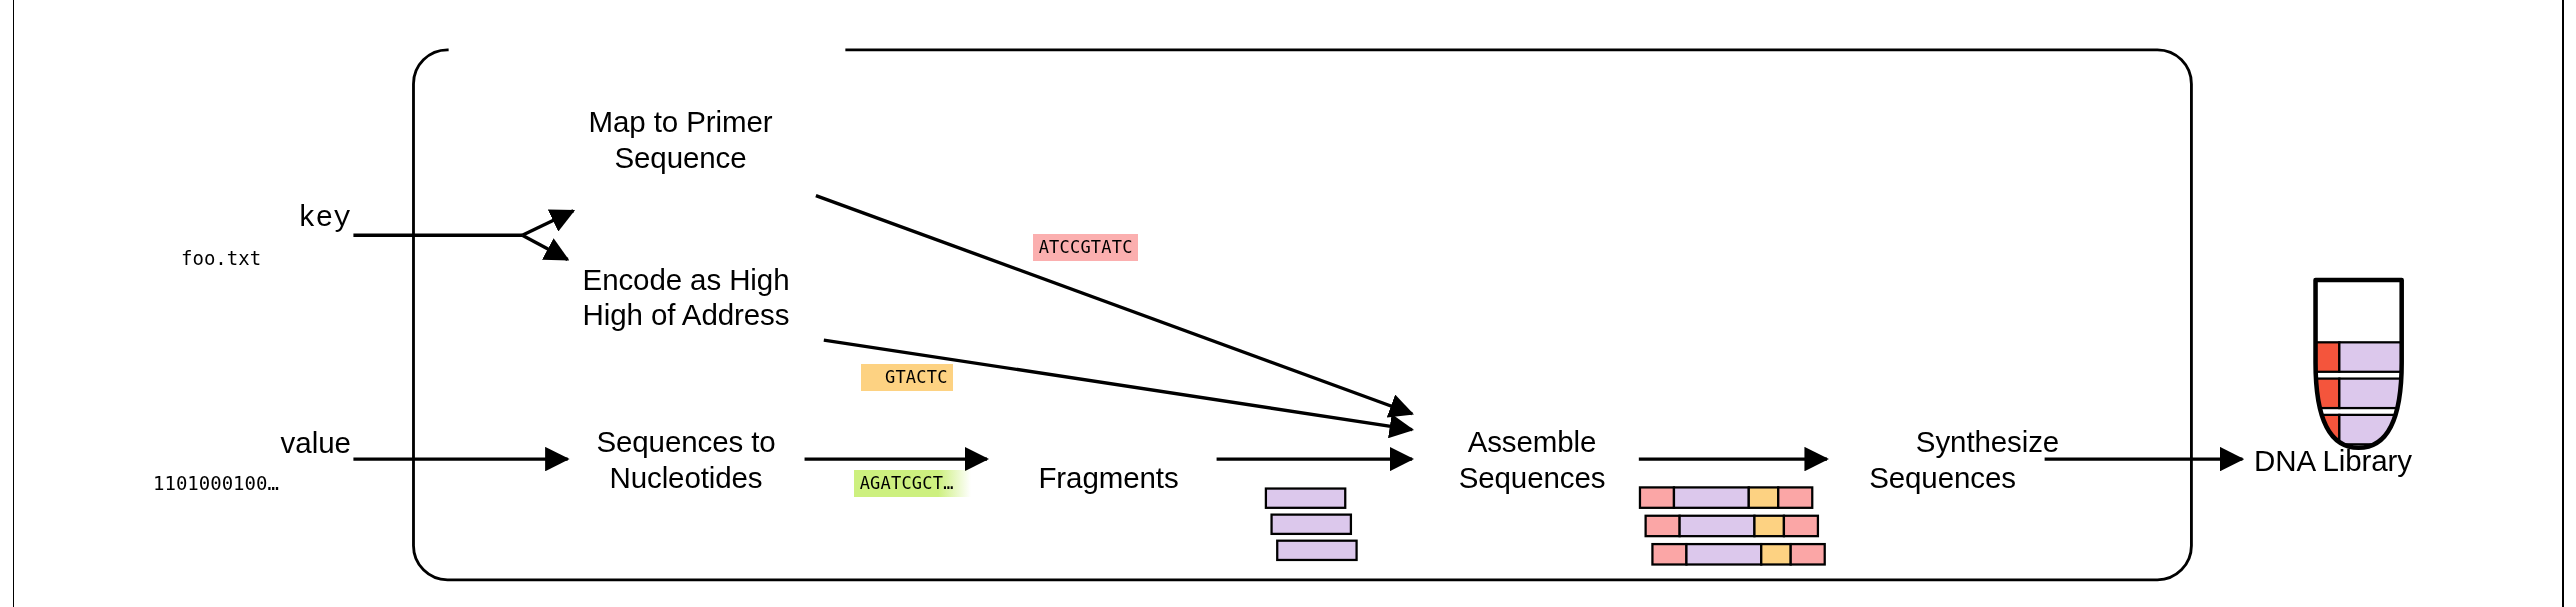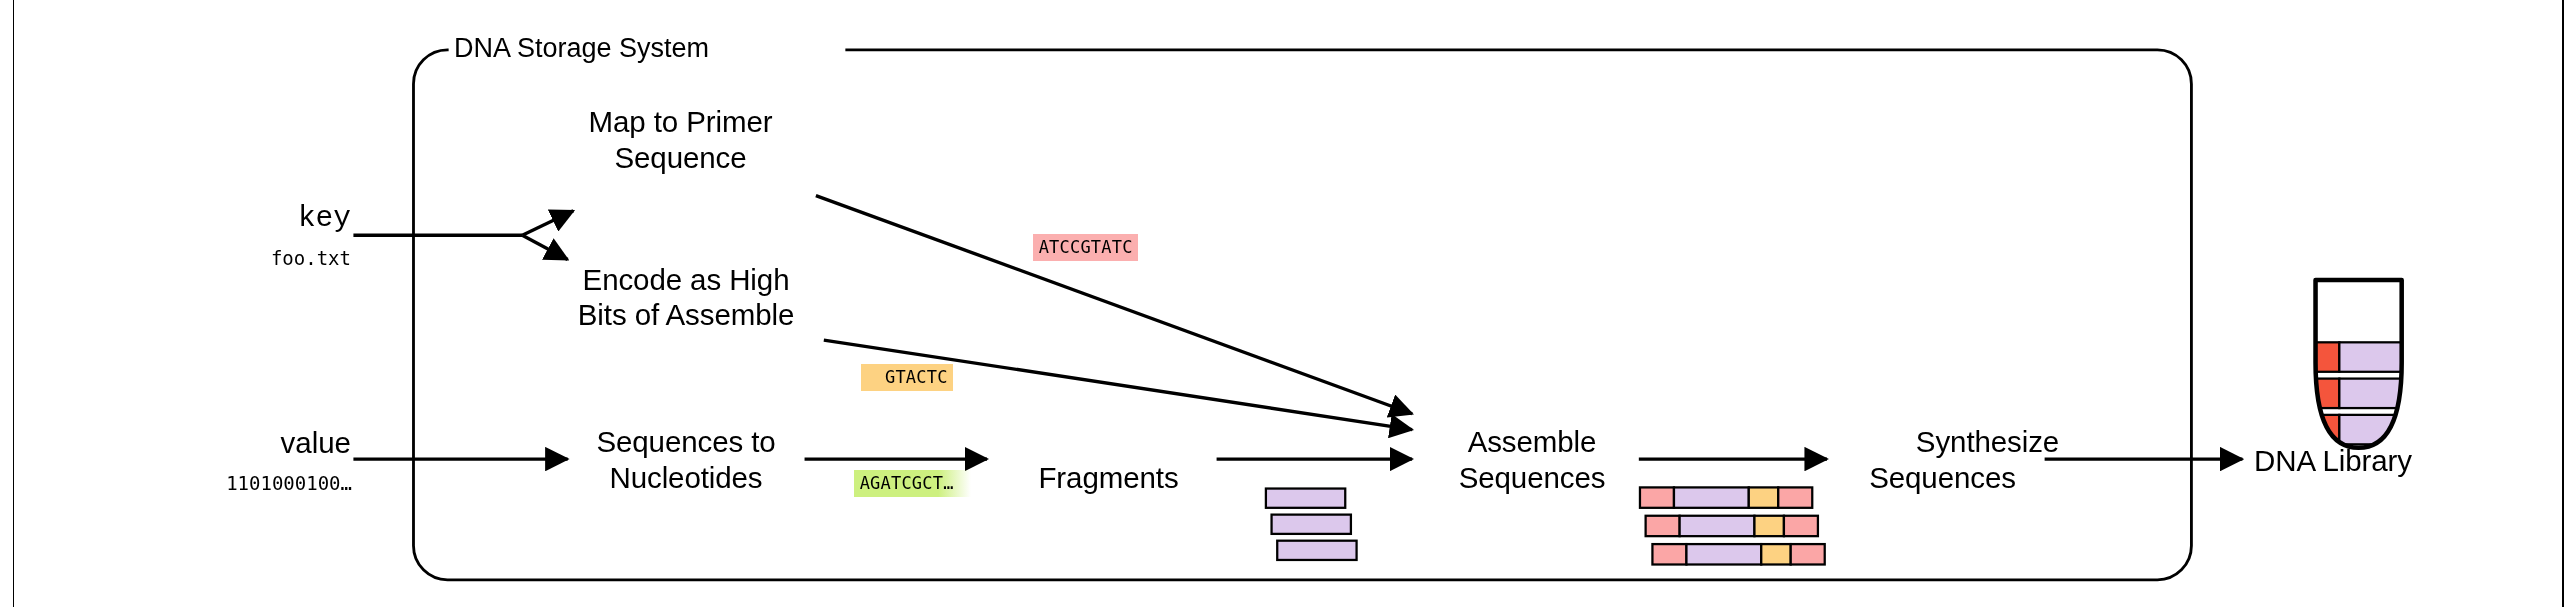--- a/index.html
+++ b/index.html
@@ -35,21 +35,21 @@
     text-align: center;
     letter-spacing: -0.1px;
   }
   .io-label {
     font-size: 29.5px;
     text-align: right;
   }
   .io-sub {
     font-family: "DejaVu Sans Mono", monospace;
     font-size: 19px;
-    text-align: right;
+    text-align: left;
   }
   .box-title {
     font-size: 27px;
   }
   .seq-tag {
     position: absolute;
     font-family: "DejaVu Sans Mono", monospace;
     font-size: 17px;
     color: #000000;
     padding: 2.8px 5.7px 4px 5.7px;
@@ -153,33 +153,32 @@
           <rect x="4126" y="732" width="122" height="52" fill="#dcc8ec" stroke="#000000" stroke-width="4"></rect>
 
           <rect x="4078" y="796" width="48" height="46" fill="#f4553c" stroke="#000000" stroke-width="4"></rect>
           <rect x="4126" y="796" width="122" height="46" fill="#dcc8ec" stroke="#000000" stroke-width="4"></rect>
         </g>
       </g>
       <path d="M 4084 494 L 4084 640 Q 4084 790 4160 790 Q 4236 790 4236 640 L 4236 494 Z" fill="none" stroke="#000000" stroke-width="8" stroke-linejoin="round"></path>
     </g>
   </svg>
 
-  <div class="lbl box-title" style="left:454px; top:33px;">DNA Storage System</div>
 
   <div class="lbl io-label" style="left:181px; top:202px; width:170px;font-family:Liberation Mono, monospace;">key</div>
   <div class="lbl io-sub" style="left:181px; top:248px; width:170px;">foo.txt</div>
 
   <div class="lbl io-label" style="left:181px; top:426px; width:170px;">value</div>
   <div class="lbl io-sub" style="left:153px; top:473px; width:199px;">1101000100…</div>
 
   <div class="lbl node-label" style="left:533px; top:141px; width:295px;">Sequence</div>
   <div class="lbl node-label" style="left:533px; top:105px; width:295px;">Map to Primer</div>
 
   <div class="lbl node-label" style="left:527px; top:263px; width:318px;">Encode as High</div>
-  <div class="lbl node-label" style="left:527px; top:298px; width:318px;">Bits of Assemble</div>
+  <div class="lbl node-label" style="left:527px; top:298px; width:318px;">High of Address</div>
 
   <div class="lbl node-label" style="left:567px; top:425px; width:238px;">Sequences to</div>
   <div class="lbl node-label" style="left:567px; top:461px; width:238px;">Nucleotides</div>
 
   <div class="lbl node-label" style="left:1424px; top:425px; width:216px;">Assemble</div>
 
   <div class="lbl node-label" style="left:998px; top:461px; width:221px;">Fragments</div>
   <div class="lbl node-label" style="left:1424px; top:461px; width:216px;">Sequences</div>
 
   <div class="lbl node-label" style="left:1877px; top:425px; width:221px;">Synthesize</div>

